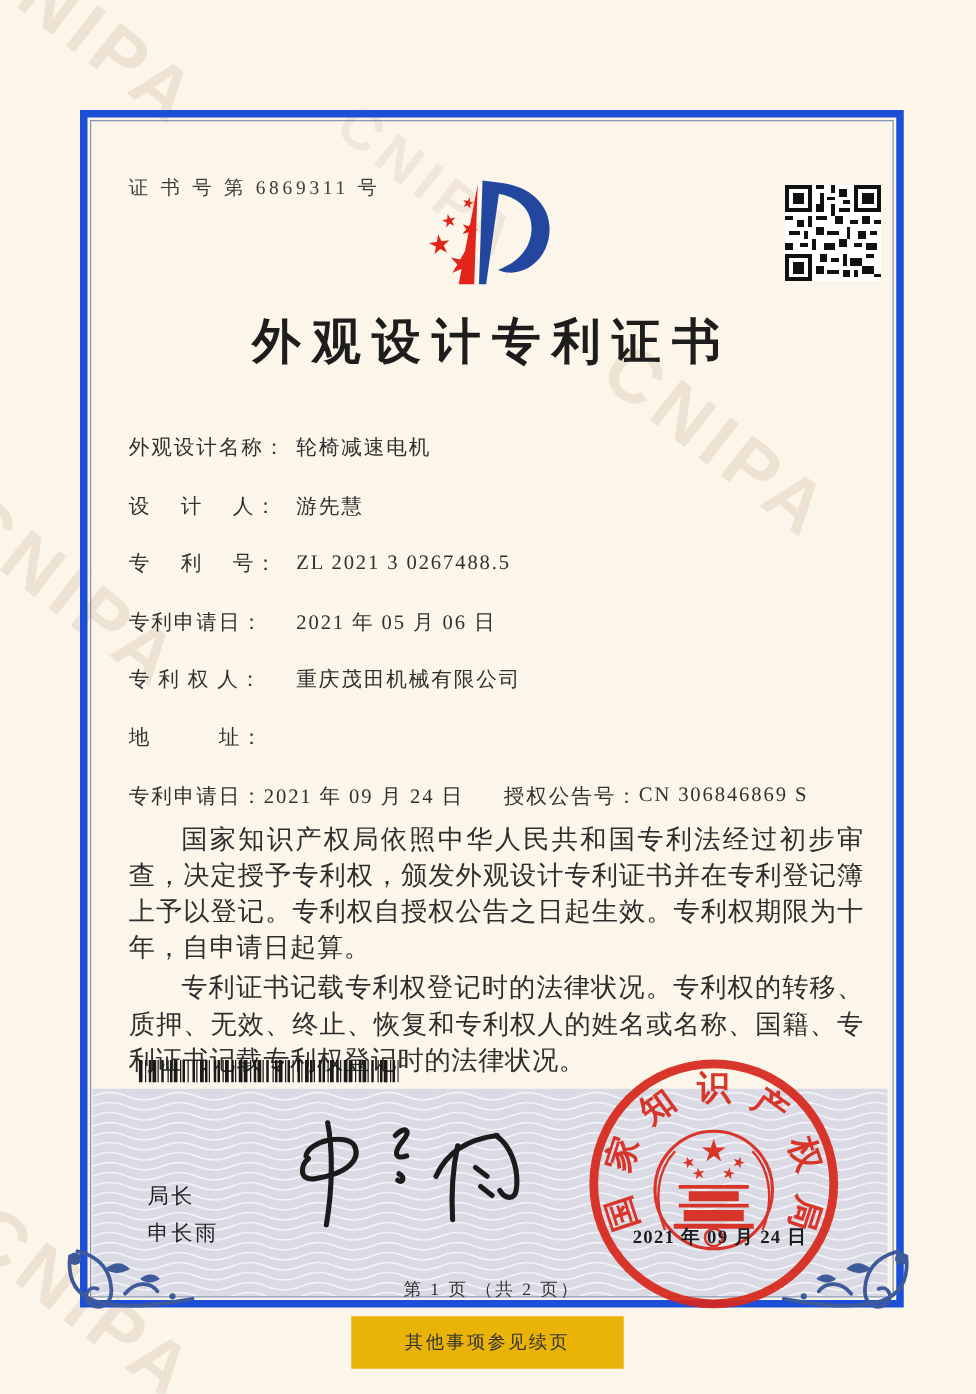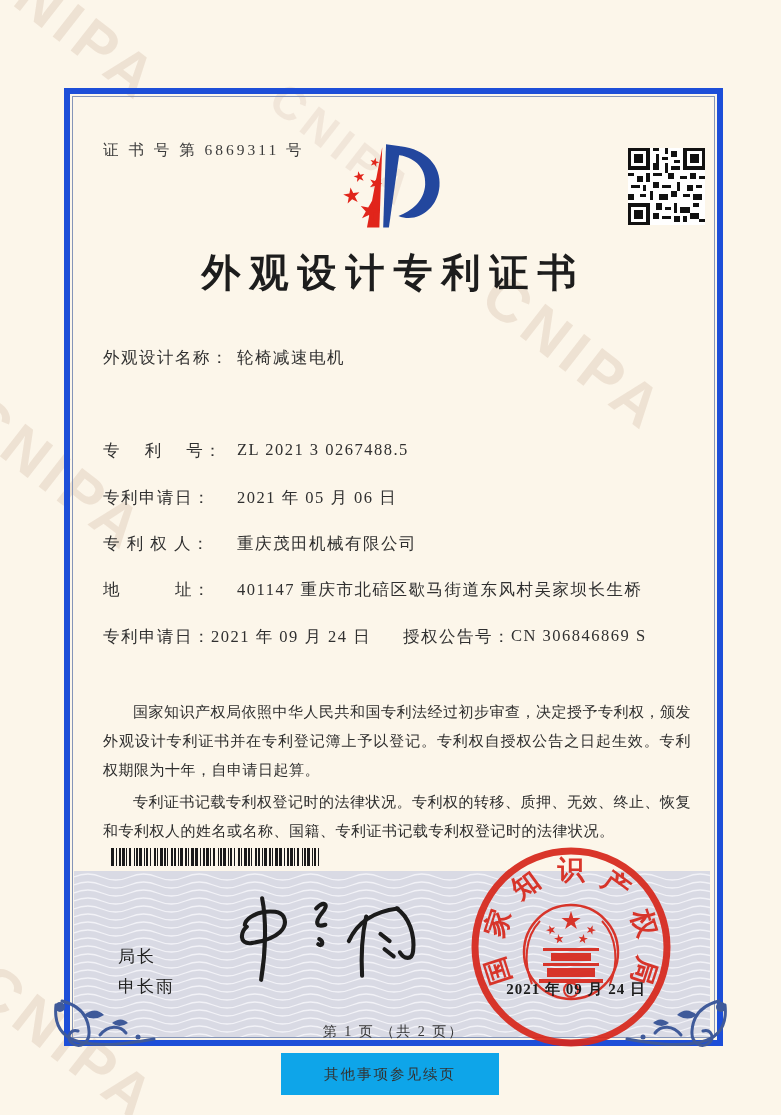--- a/index.html
+++ b/index.html
@@ -20,39 +20,39 @@
   .logo{left:251px;top:37px;width:132px;height:105px;}
   .qr{left:558px;top:54px;width:77px;height:77px;}
   .title{left:0;top:152px;width:100%;text-align:center;font-size:39px;font-weight:bold;
          letter-spacing:9px;color:#1d1d1d;}
   
   .field{left:33px;font-size:16.5px;letter-spacing:1.5px;color:#303030;display:flex;}
   .flabel{display:inline-block;min-width:134px;white-space:pre;}
   .fvalue{white-space:pre;}
   .grant-right{position:absolute;left:300px;top:0;display:flex;}
   
-  .body-text{left:33px;top:563px;width:588px;font-size:15px;line-height:29px;
-             text-align:justify;color:#2e2e2e;letter-spacing:0.5px;margin-top:41px;}
+  .body-text{left:33px;top:563px;width:588px;font-size:21px;line-height:29px;
+             text-align:justify;color:#2e2e2e;letter-spacing:0.5px;}
   .body-text p{margin:0 0 3px 0;text-indent:2em;}
   
   .band{left:4px;top:777px;width:636px;height:166px;background:#d9dae4;z-index:0;}
   .band svg{display:block;width:100%;height:100%;}
   .barcode{left:41px;top:754px;width:208px;height:18px;}
   .signer{left:48px;font-size:17px;letter-spacing:2px;color:#222;z-index:3;margin-top:32px;}
   .sig{left:160px;top:792px;width:205px;height:102px;z-index:3;}
   .seal{left:396px;top:748px;width:210px;height:210px;z-index:3;}
   .seal-date{left:421px;top:886px;width:170px;text-align:center;font-size:15px;
              color:#1c1c1c;letter-spacing:1px;z-index:4;font-weight:bold;}
   .page-info{left:0;top:929px;width:100%;text-align:center;font-size:14px;
              letter-spacing:2px;color:#333;z-index:3;}
   
   .ornament{position:absolute;width:106px;height:64px;z-index:4;}
   .orn-left{left:50px;top:997px;}
   .orn-right{left:625px;top:997px;transform:scaleX(-1);}
-  .cont-box{position:absolute;left:281px;top:1053px;width:218px;height:42px;background:#0ea5e9;
+  .cont-box{position:absolute;left:281px;top:1053px;width:218px;height:42px;background:#eab308;
             z-index:3;text-align:center;line-height:42px;font-size:14.5px;letter-spacing:2px;color:#333;}
 </style>
 </head>
 <body>
 
 <div class="page">
 
   <div class="wm" style="left:-38px;top:-12px;">CNIPA</div>
   <div class="wm wm2" style="left:258px;top:118px;">CNIPA</div>
   <div class="wm" style="left:468px;top:318px;">CNIPA</div>
@@ -166,35 +166,38 @@
           <rect x="23" y="23" width="2" height="1"></rect>
       </g>
     </svg>
 
     <div class="abs title">外观设计专利证书</div>
 
     <div class="abs field" style="top:253px">
       <span class="flabel">外观设计名称：</span>
       <span class="fvalue">轮椅减速电机</span>
     </div>
+    <div class="abs field" style="top:300px">
+      <span class="flabel">设　 计 　人：</span>
+      <span class="fvalue">游先慧</span>
+    </div>
     <div class="abs field" style="top:346px">
       <span class="flabel">专　 利 　号：</span>
       <span class="fvalue">ZL 2021 3 0267488.5</span>
     </div>
     <div class="abs field" style="top:393px">
       <span class="flabel">专利申请日：</span>
       <span class="fvalue">2021 年 05 月 06 日</span>
     </div>
     <div class="abs field" style="top:439px">
       <span class="flabel">专 利 权 人：</span>
       <span class="fvalue">重庆茂田机械有限公司</span>
     </div>
     <div class="abs field" style="top:485px">
       <span class="flabel">地　　　址：</span>
-      <span class="fvalue">401147 重庆市北碚区歇马街道东风村吴家坝长生桥</span>
     </div>
     <div class="abs field" style="top:532px;width:590px">
       <span class="flabel" style="min-width:0">专利申请日：</span>
       <span class="fvalue">2021 年 09 月 24 日</span>
       <span class="grant-right">
         <span class="flabel" style="min-width:0">授权公告号：</span>
         <span class="fvalue">CN 306846869 S</span>
       </span>
     </div>
 

